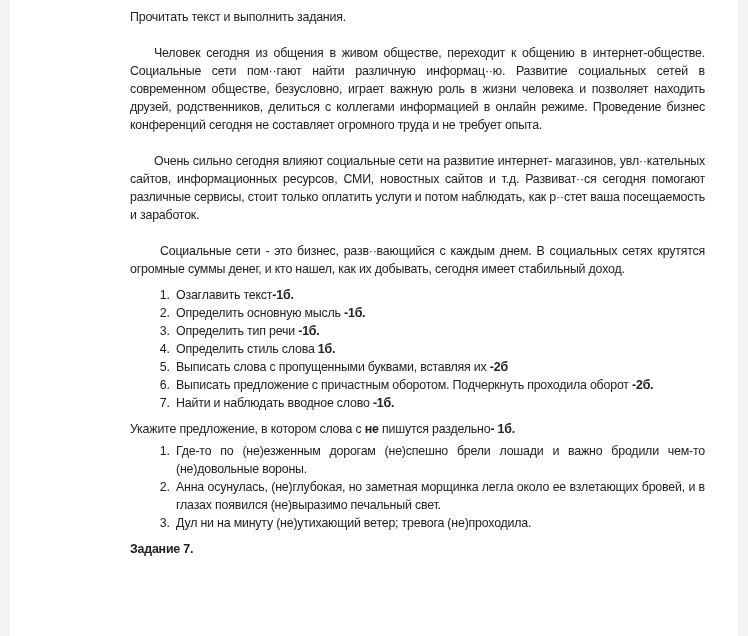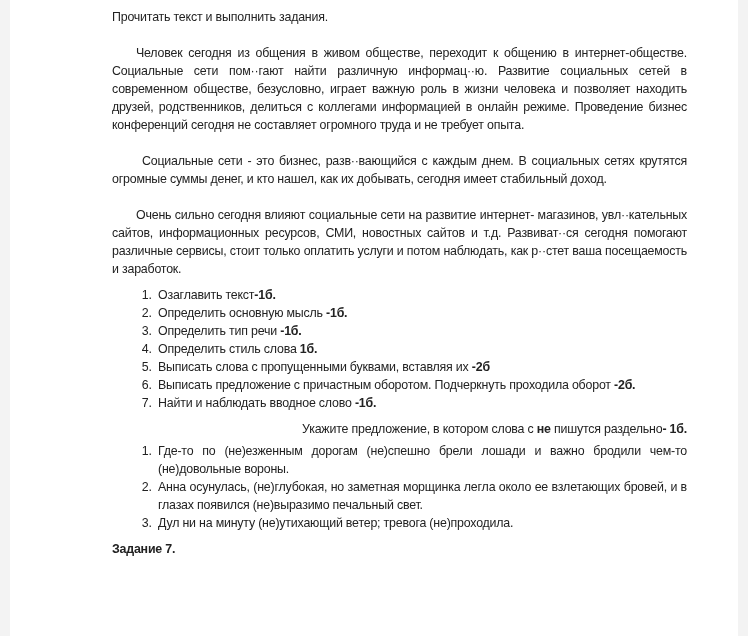--- a/index.html
+++ b/index.html
@@ -7,45 +7,45 @@
       width: 748px; height: 636px; overflow: hidden;
       background: #f3f3f3;
       font-family: "Liberation Sans", sans-serif;
       color: #222;
     }
     .page {
       position: absolute; left: 10px; top: 0; width: 728px; height: 636px;
       background: #ffffff;
     }
     .content {
-      position: absolute; left: 102px; top: 8px; width: 575px;
+      position: absolute; left: 120px; top: 8px; width: 575px;
       font-size: 12.4px; line-height: 18px;
       letter-spacing: -0.2px;
     }
     .intro { margin: 0 0 6px 0; }
     .para { margin: 18px 0 8px 0; text-align: justify; text-indent: 24px; }
     .para.indent2 { text-indent: 30px; }
     ol { margin: 4px 0 8px 0; padding-left: 43px; }
     ol li { padding-left: 3px; }
     b { font-weight: bold; }
     .task-title { font-weight: bold; margin: 6px 0 10px 0; }
-    .task-question { margin: 0 0 2px 0; text-align: right; }
+    .task-question { margin: 0 0 2px 0; }
     ol.just li { text-align: justify; }
   </style>
 </head>
 <body>
 
 <div class="page">
   <div class="content">
 
     <p class="intro">Прочитать текст и выполнить задания.</p>
 
     <p class="para">Человек сегодня из общения в живом обществе, переходит к общению в интернет-обществе. Социальные сети пом··гают найти различную информац··ю. Развитие социальных сетей в современном обществе, безусловно, играет важную роль в жизни человека и позволяет находить друзей, родственников, делиться с коллегами информацией в онлайн режиме. Проведение бизнес конференций сегодня не составляет огромного труда и не требует опыта.</p>
+    <p class="para">Очень сильно сегодня влияют социальные сети на развитие интернет- магазинов, увл··кательных сайтов, информационных ресурсов, СМИ, новостных сайтов и т.д. Развиват··ся сегодня помогают различные сервисы, стоит только оплатить услуги и потом наблюдать, как р··стет ваша посещаемость и заработок.</p>
     <p class="para indent2">Социальные сети - это бизнес, разв··вающийся с каждым днем. В социальных сетях крутятся огромные суммы денег, и кто нашел, как их добывать, сегодня имеет стабильный доход.</p>
-    <p class="para">Очень сильно сегодня влияют социальные сети на развитие интернет- магазинов, увл··кательных сайтов, информационных ресурсов, СМИ, новостных сайтов и т.д. Развиват··ся сегодня помогают различные сервисы, стоит только оплатить услуги и потом наблюдать, как р··стет ваша посещаемость и заработок.</p>
 
     <ol>
       <li><span>Озаглавить текст</span><b>-1б.</b></li>
       <li><span>Определить основную мысль </span><b>-1б.</b></li>
       <li><span>Определить тип речи </span><b>-1б.</b></li>
       <li><span>Определить стиль слова </span><b>1б.</b></li>
       <li><span>Выписать слова с пропущенными буквами, вставляя их </span><b>-2б</b></li>
       <li style="text-align:justify"><span>Выписать предложение с причастным оборотом. Подчеркнуть проходила оборот </span><b>-2б.</b></li>
       <li><span>Найти и наблюдать вводное слово </span><b>-1б.</b></li>
     </ol>

